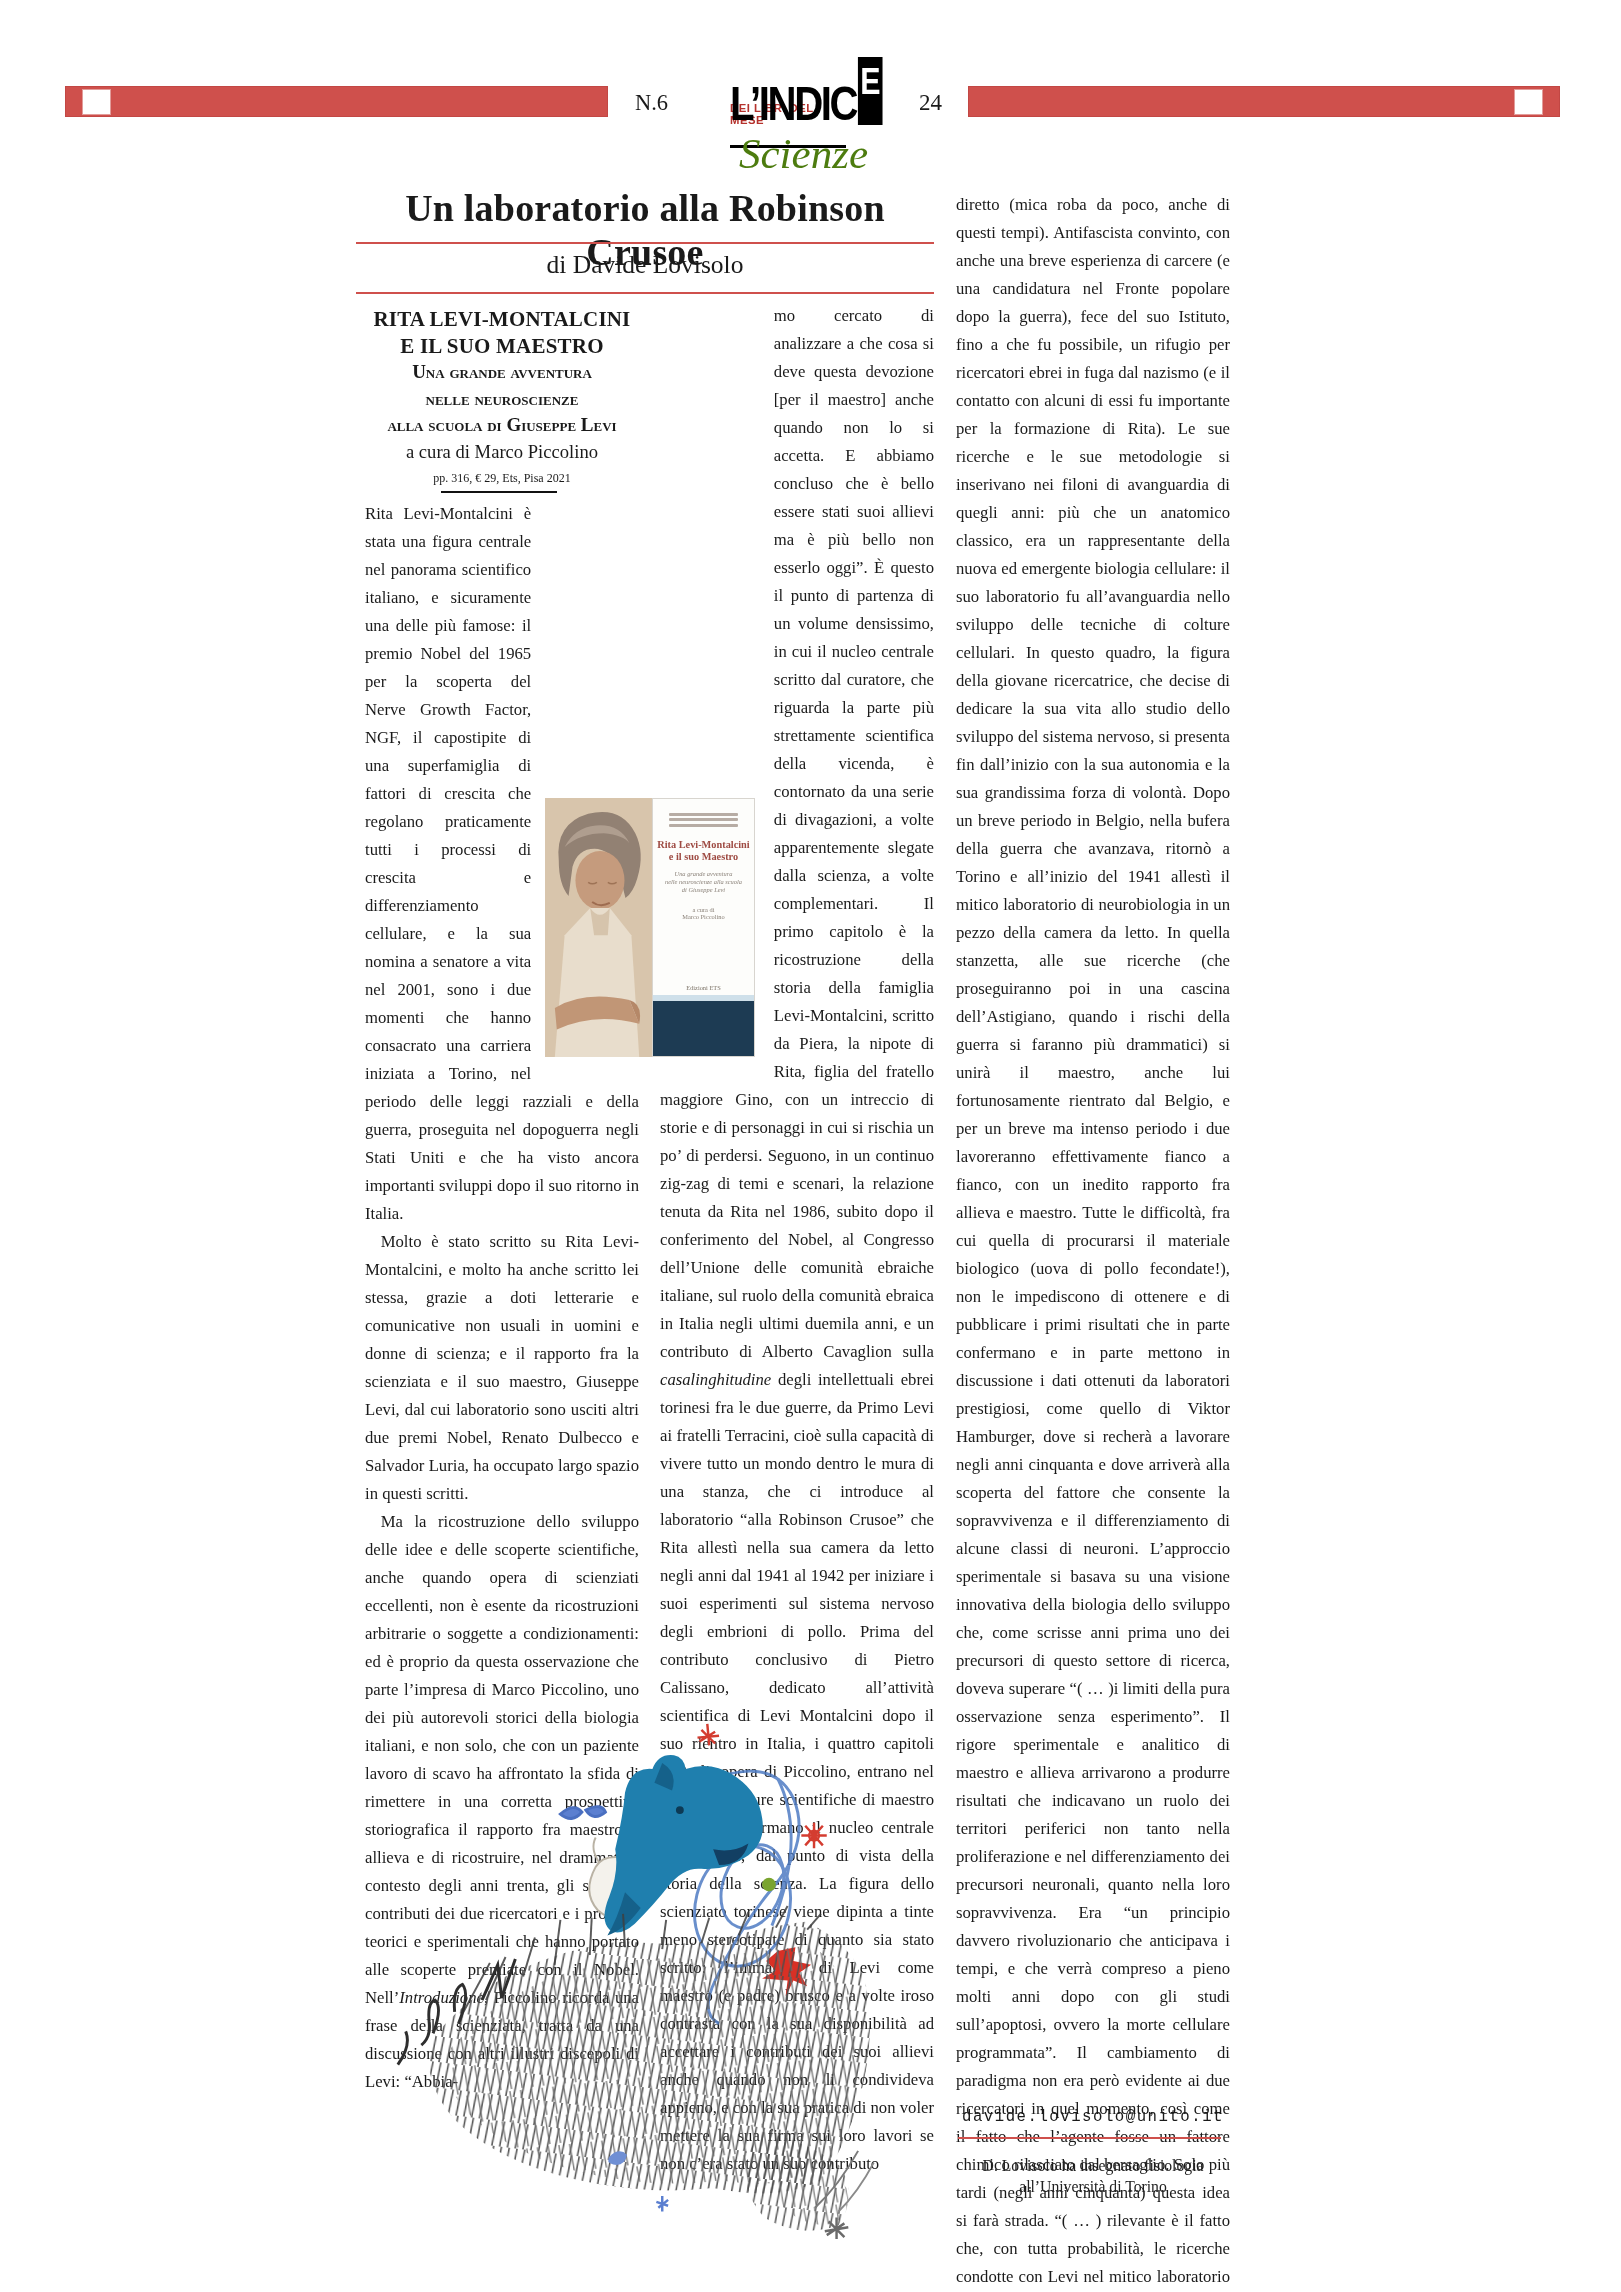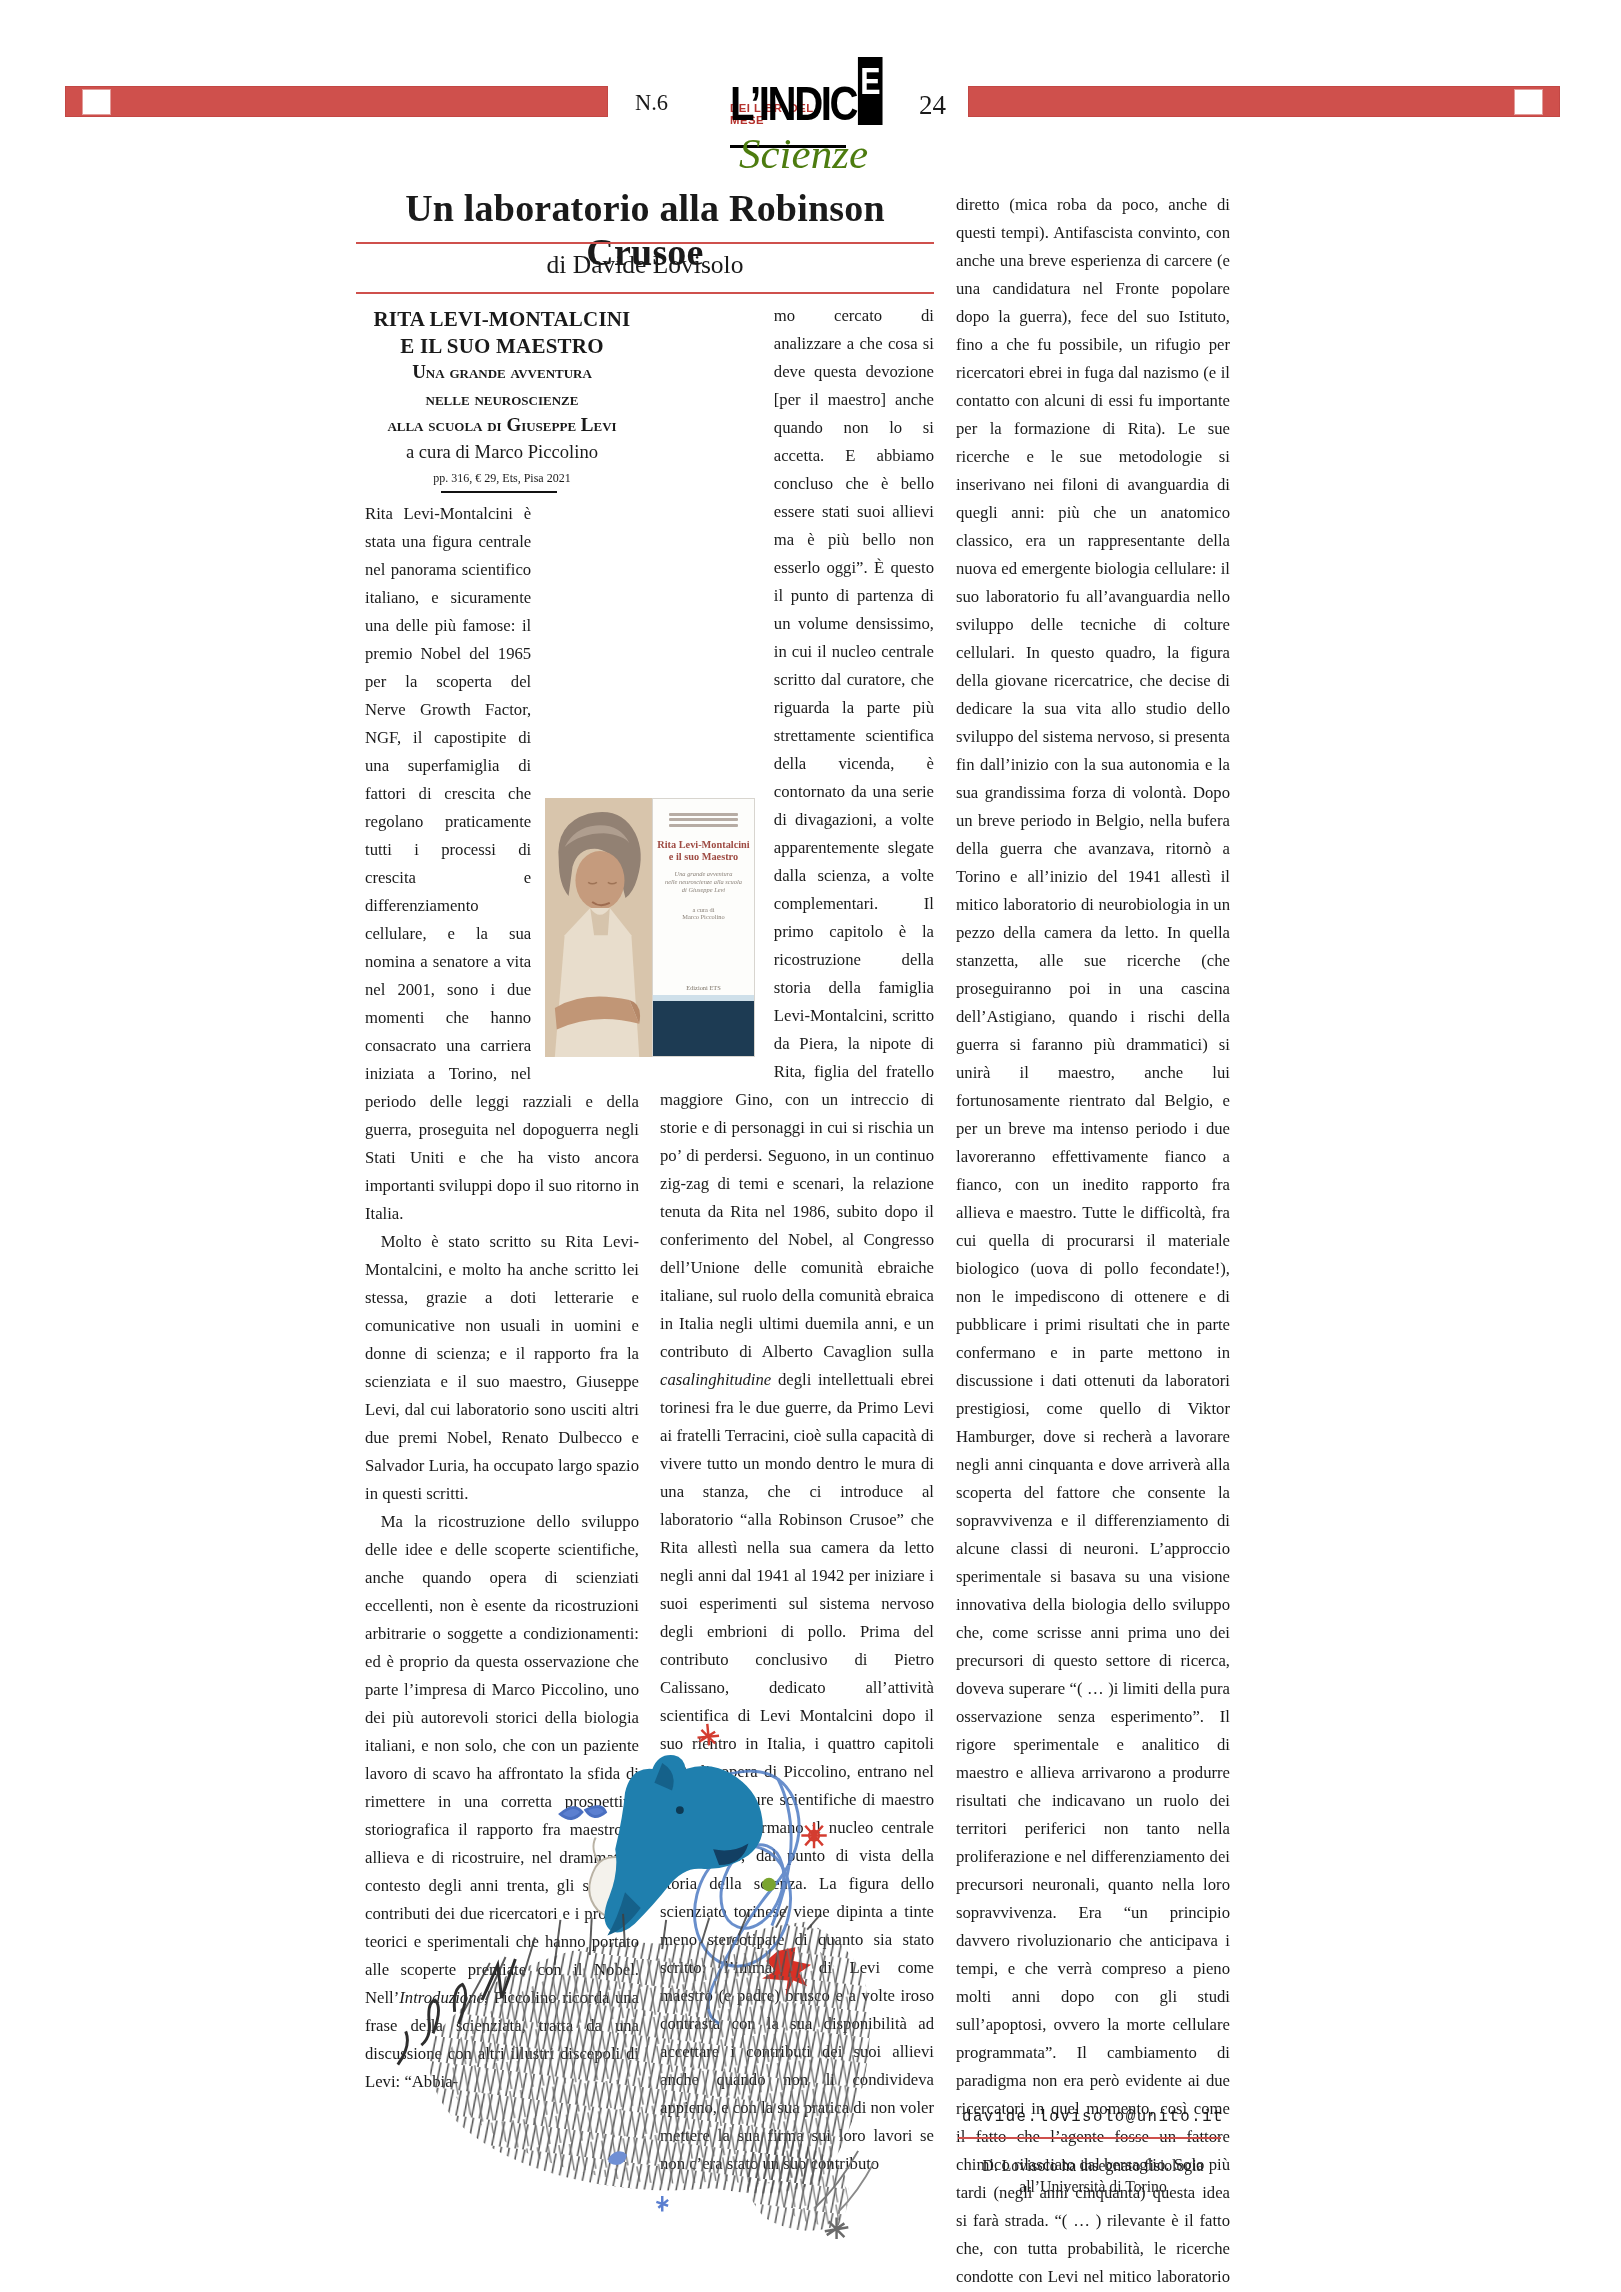--- a/index.html
+++ b/index.html
@@ -6,21 +6,21 @@
   .page{position:relative;width:1621px;height:2293px;background:#ffffff;margin:0 auto;overflow:hidden;
         font-family:"Liberation Serif","DejaVu Serif",serif;color:#1a1a1a;}
   
   .hbar{position:absolute;top:86px;height:29px;background:#cf504c;border:1px solid #c24744;}
   .hbar .sq{position:absolute;top:2px;width:27.4px;height:23.5px;background:#fff;border:1px solid #e29c9a;}
   .bar-left{left:65px;width:541px;}
   .bar-left .sq{left:15.7px;}
   .bar-right{left:968px;width:590px;}
   .bar-right .sq{right:15.7px;}
   .issue-no{position:absolute;left:635px;top:90px;font-size:22.5px;}
-  .page-no{position:absolute;left:919px;top:90px;font-size:27px;}
+  .page-no{position:absolute;left:919px;top:90px;font-size:23px;}
   .logo{position:absolute;left:730px;top:57px;width:147px;text-align:left;}
   .logo-main{display:flex;align-items:flex-end;font-family:"Liberation Sans","DejaVu Sans",sans-serif;
              font-weight:bold;color:#000;transform:scaleX(.82);transform-origin:left;}
   .logo-txt{font-size:49px;line-height:43px;letter-spacing:-2.9px;}
   .ebox{display:inline-block;background:#000;color:#fff;font-size:37px;line-height:33px;
         padding:7.8px 2.9px 27.4px 2.9px;margin-left:2px;}
   .logo-sub{font-family:"Liberation Sans","DejaVu Sans",sans-serif;font-size:11.3px;letter-spacing:0.5px;
             color:#b5322d;font-weight:bold;border-bottom:3.9px solid #000;width:116px;padding-bottom:19px;margin-top:-23.5px;}
   .section-title{position:absolute;left:686px;top:129px;width:235px;text-align:center;
                  font-style:italic;font-size:43px;color:#4d7c0f;}

